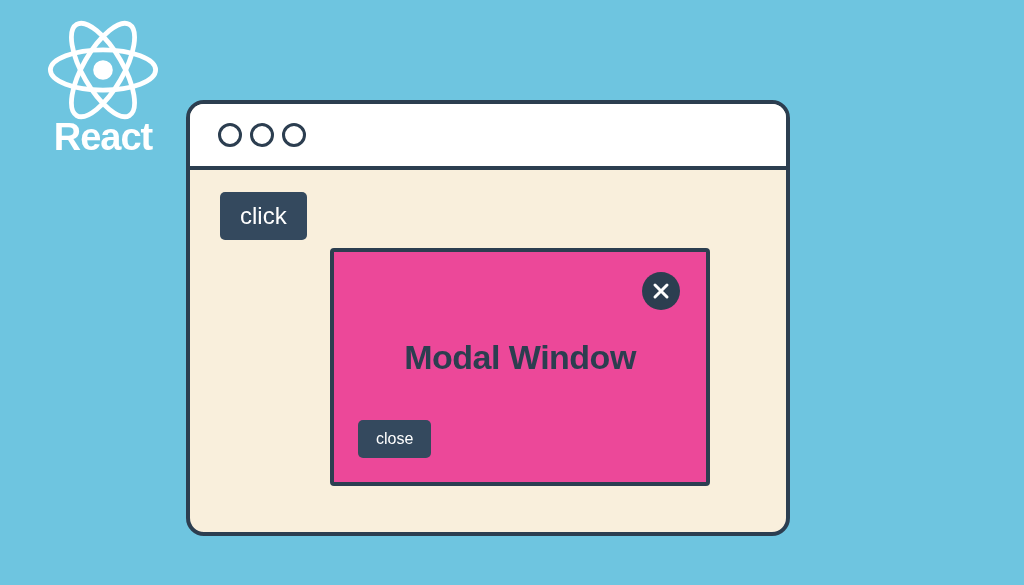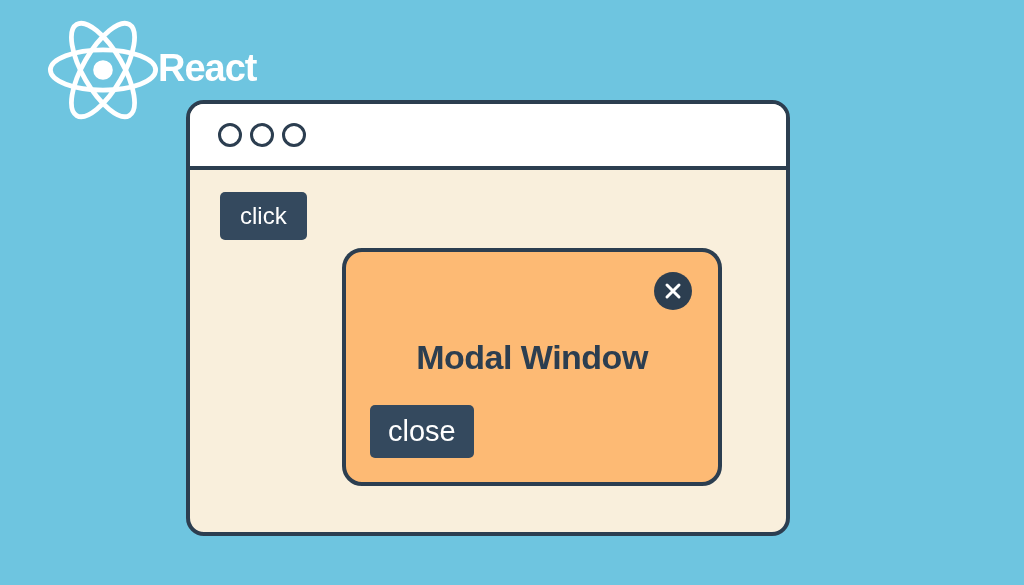--- a/index.html
+++ b/index.html
@@ -13,20 +13,21 @@
       background: #6ec5e0;
       font-family: -apple-system, BlinkMacSystemFont, "Segoe UI", Arial, sans-serif;
       position: relative;
       overflow: hidden;
     }
     .react-logo {
       position: absolute;
       top: 20px;
       left: 48px;
       display: flex;
+      flex-direction: column;
       align-items: center;
       color: white;
     }
     .react-logo svg {
       width: 110px;
       height: 100px;
     }
     .react-logo-text {
       font-size: 38px;
       font-weight: 600;
@@ -72,26 +73,26 @@
       color: white;
       border: none;
       padding: 10px 20px;
       font-size: 24px;
       border-radius: 5px;
       font-weight: 400;
     }
     .modal {
       position: absolute;
       top: 78px;
-      left: 152px;
+      left: 140px;
       width: 380px;
       height: 238px;
-      background: #fdba74;
+      background: #ec4899;
       border: 4px solid #2c3e50;
-      border-radius: 20px;
+      border-radius: 4px;
     }
     .modal-close-icon {
       position: absolute;
       top: 20px;
       right: 26px;
       width: 38px;
       height: 38px;
       background: #2c3e50;
       border-radius: 50%;
       display: flex;
@@ -113,21 +114,21 @@
       letter-spacing: -0.5px;
     }
     .close-button {
       position: absolute;
       bottom: 24px;
       left: 24px;
       background: #34495e;
       color: white;
       border: none;
       padding: 10px 18px;
-      font-size: 29px;
+      font-size: 16px;
       border-radius: 5px;
       font-weight: 400;
     }
   </style>
 </head>
 <body>
 
 <div class="react-logo">
   <svg viewBox="-11.5 -10.23 23 20.46" xmlns="http://www.w3.org/2000/svg">
     <circle cx="0" cy="0" r="2.05" fill="white"></circle>

